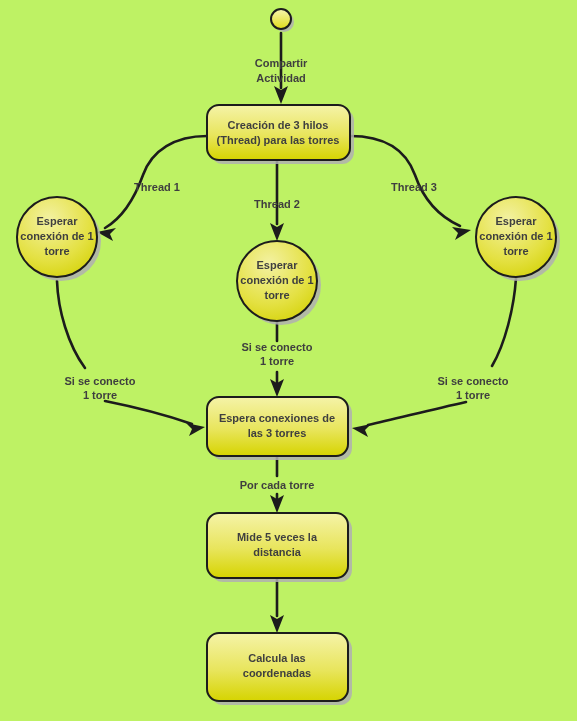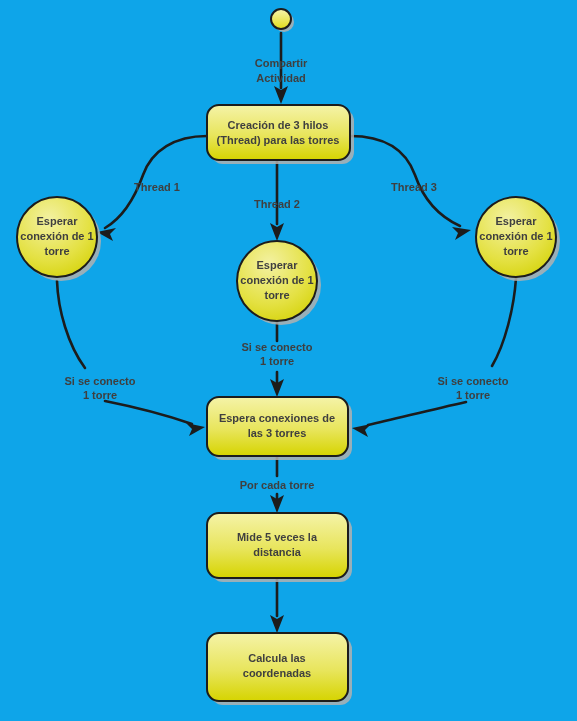--- a/index.html
+++ b/index.html
@@ -10,21 +10,21 @@
   body {
     width: 577px;
     height: 721px;
     font-family: "Liberation Sans", sans-serif;
     overflow: hidden;
   }
   #diagram-root {
     position: relative;
     width: 577px;
     height: 721px;
-    background: #0ea5e9;
+    background: #bef264;
   }
   svg#flow-svg {
     display: block;
     width: 577px;
     height: 721px;
   }
   .node-label {
     font-family: "Liberation Sans", sans-serif;
     font-size: 11px;
     font-weight: bold;

